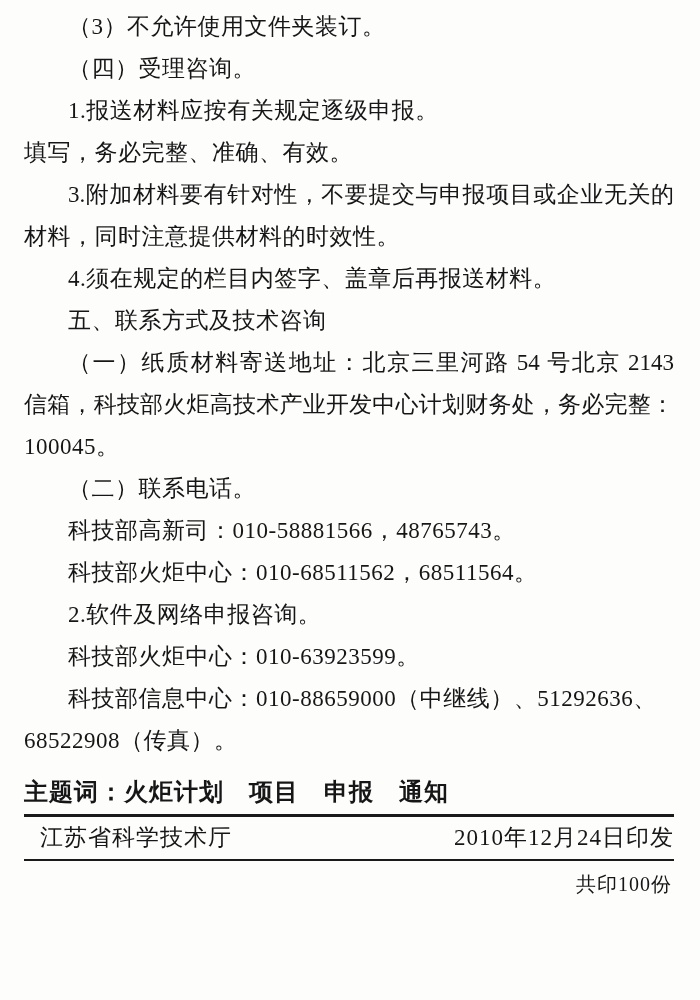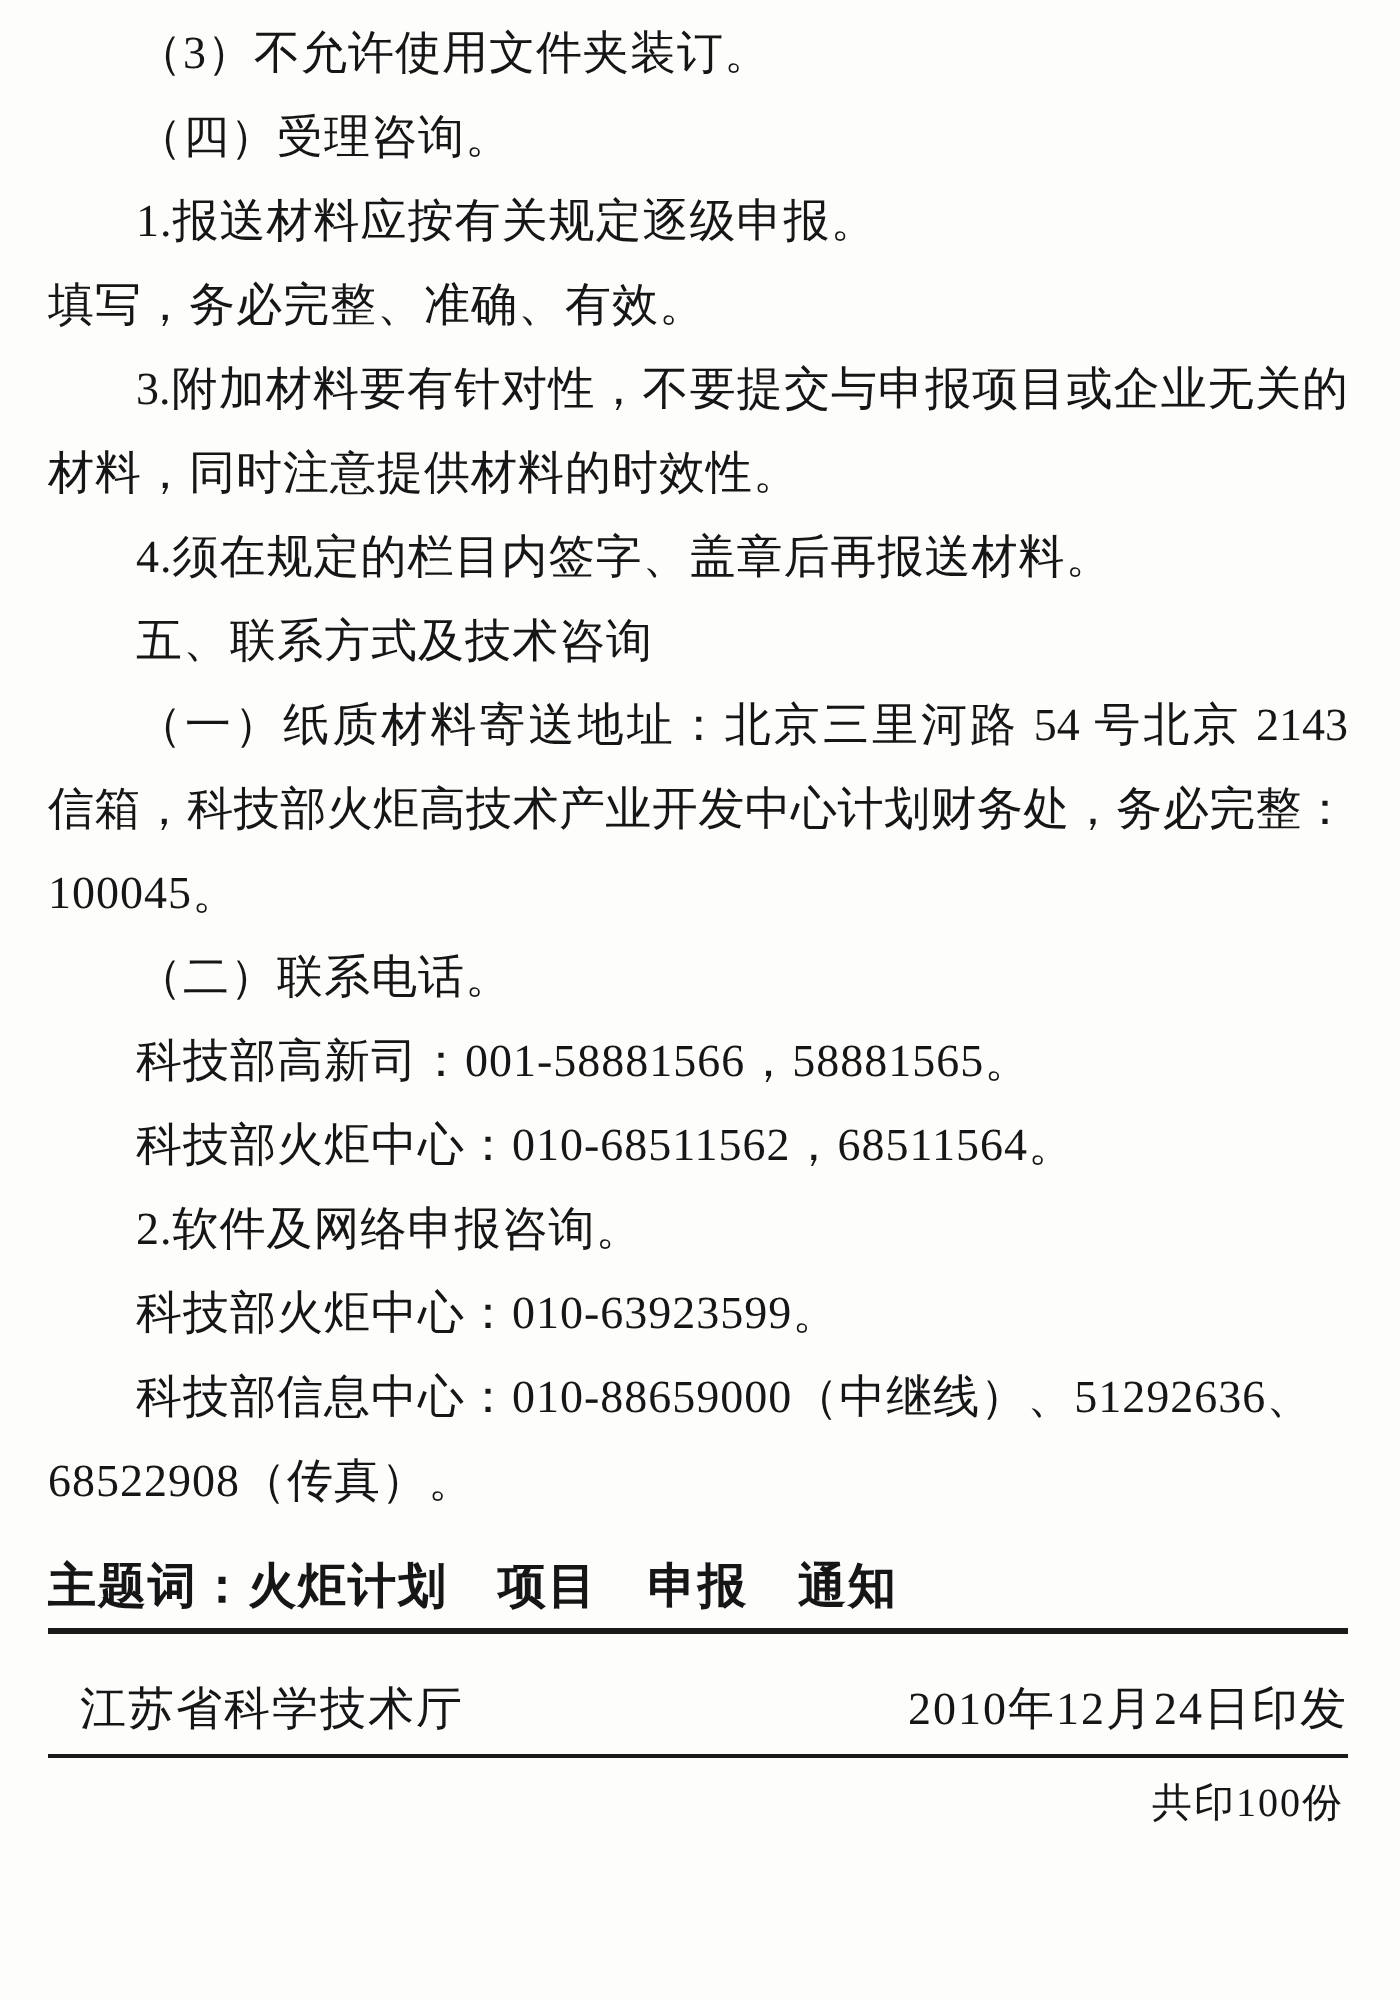--- a/index.html
+++ b/index.html
@@ -36,37 +36,38 @@
     text-align-last: justify;
     letter-spacing: 0;
   }
   .subject-row {
     margin-top: 17px;
     font-size: 24px;
     font-weight: bold;
     line-height: 30px;
     letter-spacing: 1px;
     white-space: nowrap;
+    font-family: Liberation Mono, monospace;
   }
   .rule {
     border: none;
     border-top: 2px solid #1a1a1a;
     margin: 0;
   }
   .rule-thick {
     border-top-width: 3px;
     margin-top: 5px;
   }
   .issuer-row {
     display: flex;
     justify-content: space-between;
-    align-items: flex-end;
+    align-items: center;
     font-size: 23px;
     line-height: 44px;
-    height: 60px;
+    height: 42px;
     padding-left: 16px;
     letter-spacing: 1px;
     font-family: Liberation Serif, serif;
   }
   .copies-row {
     text-align: right;
     font-size: 20px;
     line-height: 46px;
     letter-spacing: 1px;
     padding-right: 2px;
@@ -83,21 +84,21 @@
       <div class="line indent">1.报送材料应按有关规定逐级申报。</div>
       <div class="line">填写，务必完整、准确、有效。</div>
       <div class="line indent justify">3.附加材料要有针对性，不要提交与申报项目或企业无关的</div>
       <div class="line">材料，同时注意提供材料的时效性。</div>
       <div class="line indent">4.须在规定的栏目内签字、盖章后再报送材料。</div>
       <div class="line indent">五、联系方式及技术咨询</div>
       <div class="line indent justify">（一）纸质材料寄送地址：北京三里河路 54 号北京 2143</div>
       <div class="line justify">信箱，科技部火炬高技术产业开发中心计划财务处，务必完整：</div>
       <div class="line">100045。</div>
       <div class="line indent">（二）联系电话。</div>
-      <div class="line indent">科技部高新司：001-58881566，58881565。</div>
+      <div class="line indent">科技部高新司：010-58881566，48765743。</div>
       <div class="line indent">科技部火炬中心：010-68511562，68511564。</div>
       <div class="line indent">2.软件及网络申报咨询。</div>
       <div class="line indent">科技部火炬中心：010-63923599。</div>
       <div class="line indent">科技部信息中心：010-88659000（中继线）、51292636、</div>
       <div class="line">68522908（传真）。</div>
     </div>
 
   <div class="subject-row"><span>主题词：</span><span>火炬计划　项目　申报　通知</span></div>
 
   <hr class="rule rule-thick">

